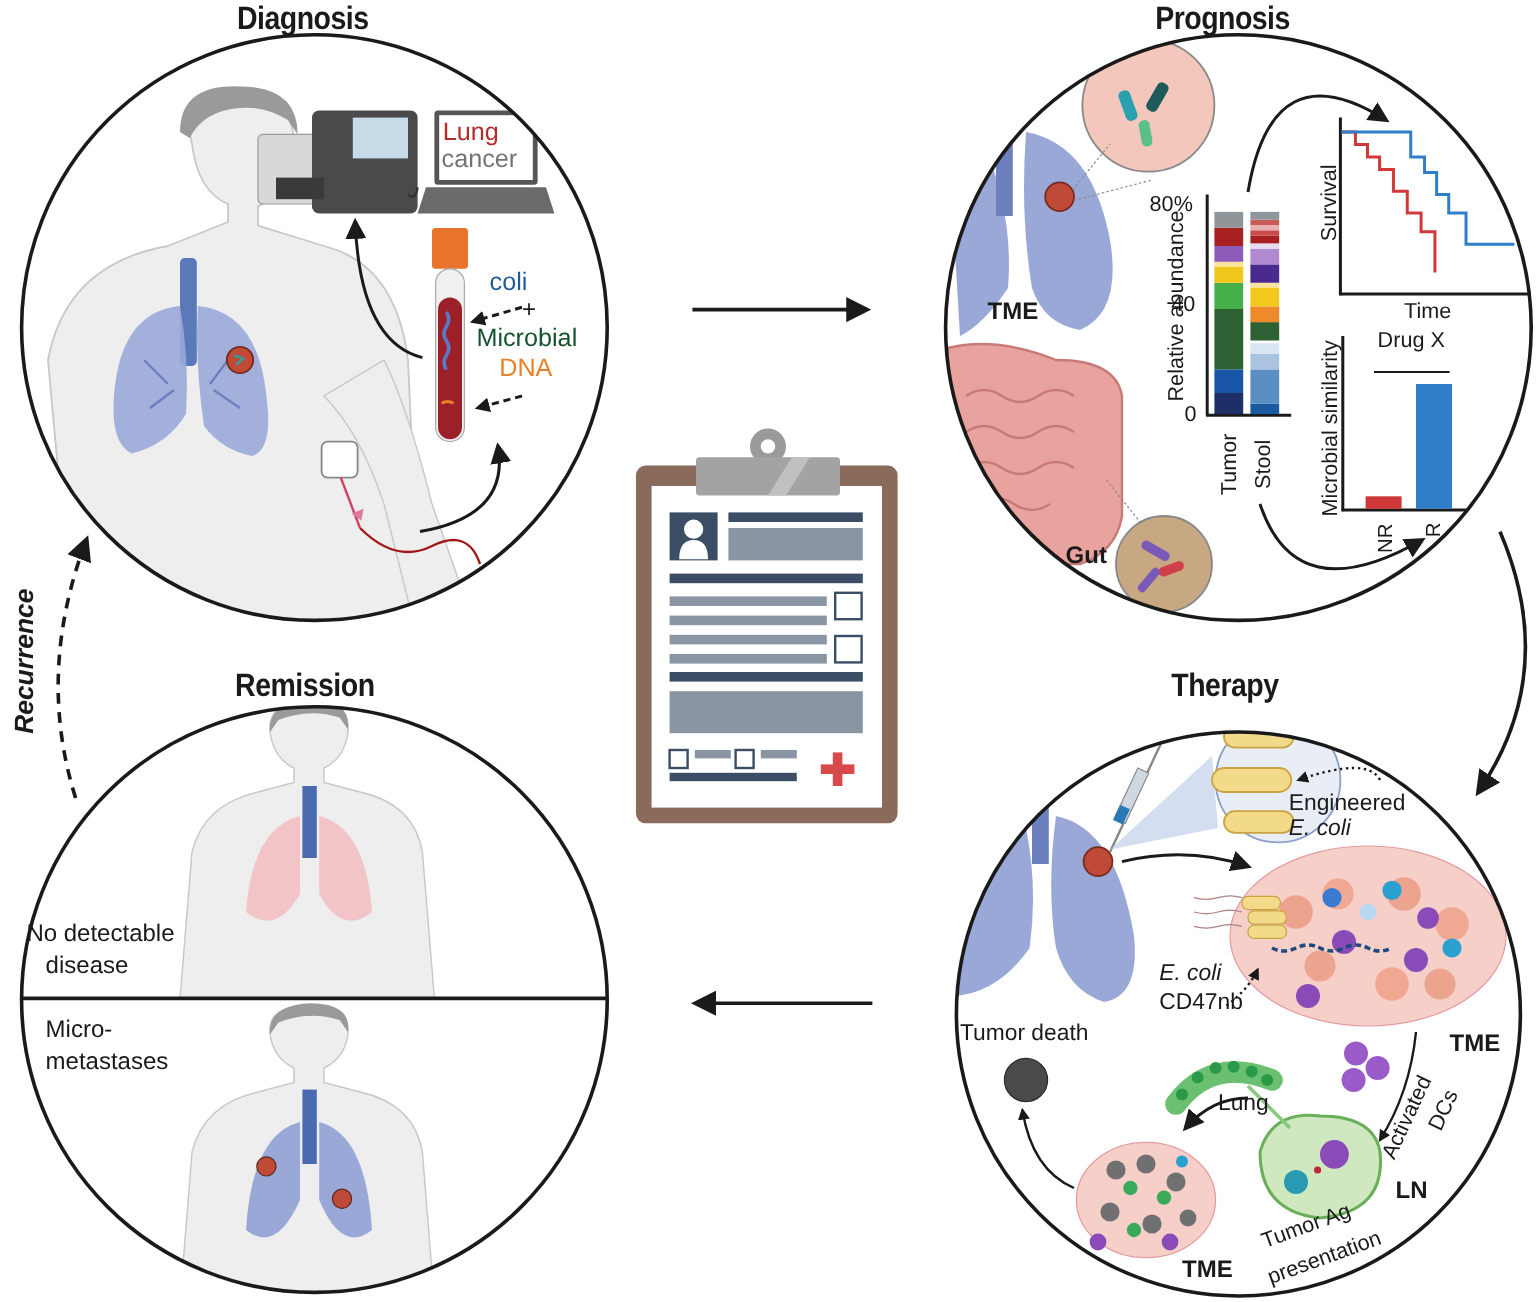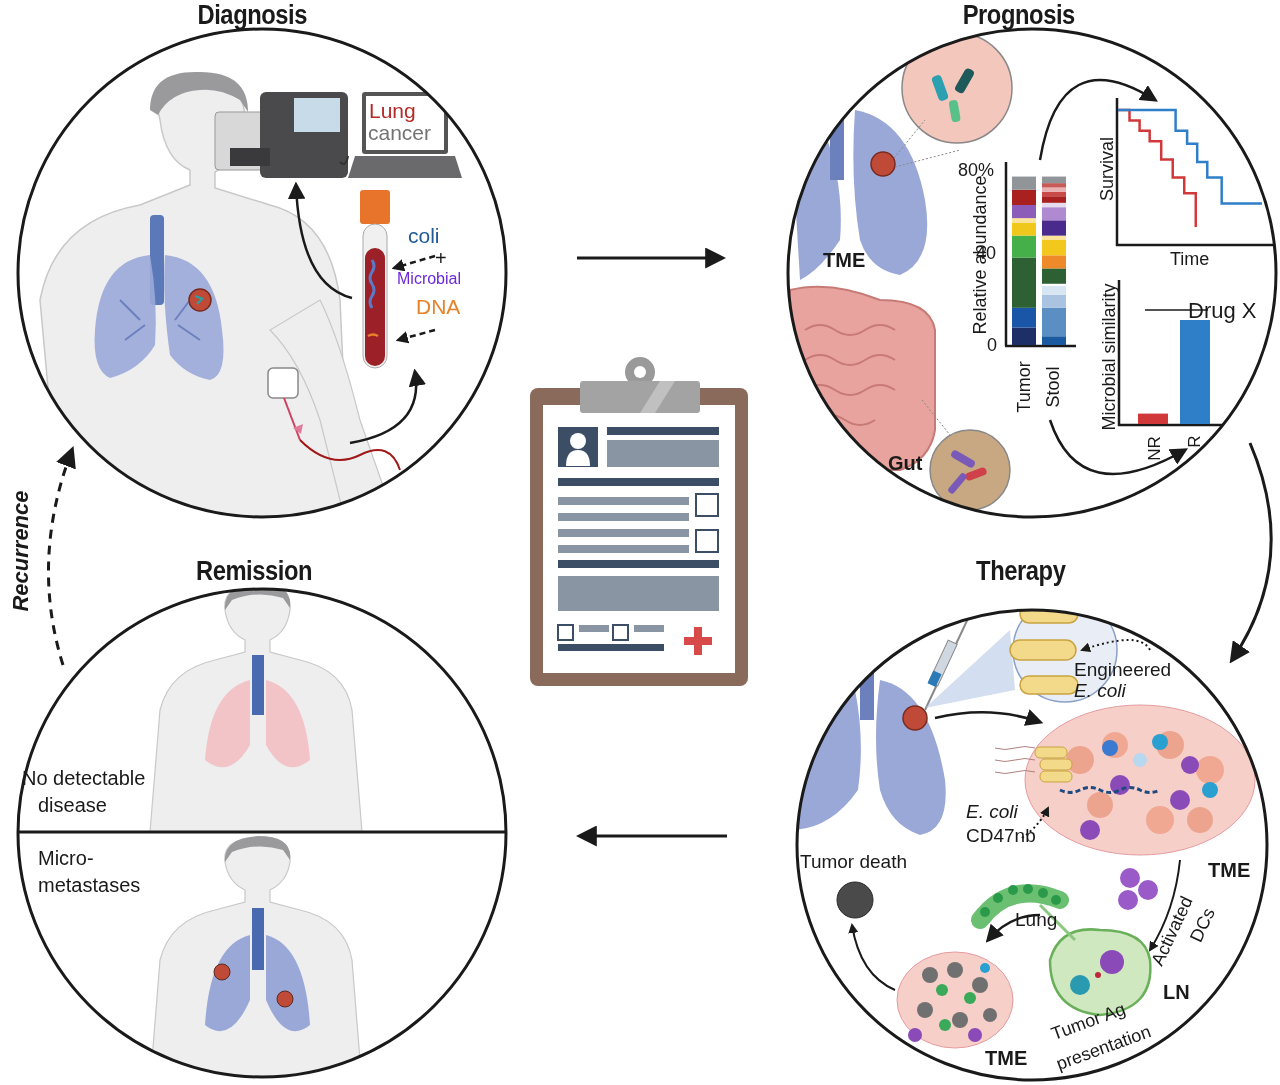--- a/index.html
+++ b/index.html
@@ -337,35 +337,35 @@
 
 <div class="title" style="left:190px; top:0px;">Diagnosis</div>
 <div class="title" style="left:955px; top:0px;">Prognosis</div>
 <div class="title" style="left:970px; top:556px;">Therapy</div>
 <div class="title" style="left:188px; top:556px;">Remission</div>
 
 <div class="lbl" style="left:369px; top:100px; font-size:21px; color:#b52a2a;">Lung</div>
 <div class="lbl" style="left:368px; top:122px; font-size:21px; color:#737373;">cancer</div>
 <div class="lbl" style="left:408px; top:225px; font-size:21px; color:#1f5a96;">coli</div>
 <div class="lbl" style="left:435px; top:248px; font-size:20px; color:#1a1a1a;">+</div>
-<div class="lbl" style="left:397px; top:271px; font-size:16px; color:#6d28d9;">Microbial</div>
+<div class="lbl" style="left:397px; top:271px; font-size:21px; color:#14532d;">Microbial</div>
 <div class="lbl" style="left:416px; top:296px; font-size:21px; color:#e8822a;text-align:right;">DNA</div>
 
 <div class="lbl" style="left:823px; top:250px; font-size:20px; font-weight:bold;">TME</div>
 <div class="lbl" style="left:888px; top:453px; font-size:20px; font-weight:bold;">Gut</div>
 <div class="lbl" style="left:900px; top:246px; font-size:18px; transform:rotate(-90deg); transform-origin:center;">Relative abundance</div>
 <div class="lbl" style="left:958px; top:161px; font-size:18px;">80%</div>
 <div class="lbl" style="left:976px; top:244px; font-size:18px;">40</div>
 <div class="lbl" style="left:987px; top:336px; font-size:18px;">0</div>
 <div class="lbl" style="left:998px; top:378px; font-size:18px; transform:rotate(-90deg); transform-origin:center;">Tumor</div>
 <div class="lbl" style="left:1032px; top:378px; font-size:18px; transform:rotate(-90deg); transform-origin:center;">Stool</div>
 <div class="lbl" style="left:1075px; top:160px; font-size:18px; transform:rotate(-90deg); transform-origin:center;">Survival</div>
 <div class="lbl" style="left:1170px; top:250px; font-size:18px;">Time</div>
 <div class="lbl" style="left:1035px; top:348px; font-size:18px; transform:rotate(-90deg); transform-origin:center;">Microbial similarity</div>
-<div class="lbl" style="left:1148px; top:300px; font-size:22px;margin-left:40px;">Drug X</div>
+<div class="lbl" style="left:1148px; top:274px; font-size:18px;">Drug X</div>
 <div class="lbl" style="left:1142px; top:440px; font-size:17px; transform:rotate(-90deg); transform-origin:center;">NR</div>
 <div class="lbl" style="left:1188px; top:433px; font-size:17px; transform:rotate(-90deg); transform-origin:center;">R</div>
 
 <div class="lbl" style="left:1074px; top:660px; font-size:19px;">Engineered</div>
 <div class="lbl" style="left:1074px; top:681px; font-size:19px; font-style:italic;">E. coli</div>
 <div class="lbl" style="left:966px; top:802px; font-size:19px; font-style:italic;">E. coli</div>
 <div class="lbl" style="left:966px; top:826px; font-size:19px;">CD47nb</div>
 <div class="lbl" style="left:800px; top:852px; font-size:19px;">Tumor death</div>
 <div class="lbl" style="left:1208px; top:860px; font-size:20px; font-weight:bold;">TME</div>
 <div class="lbl" style="left:1015px; top:910px; font-size:19px;">Lung</div>

